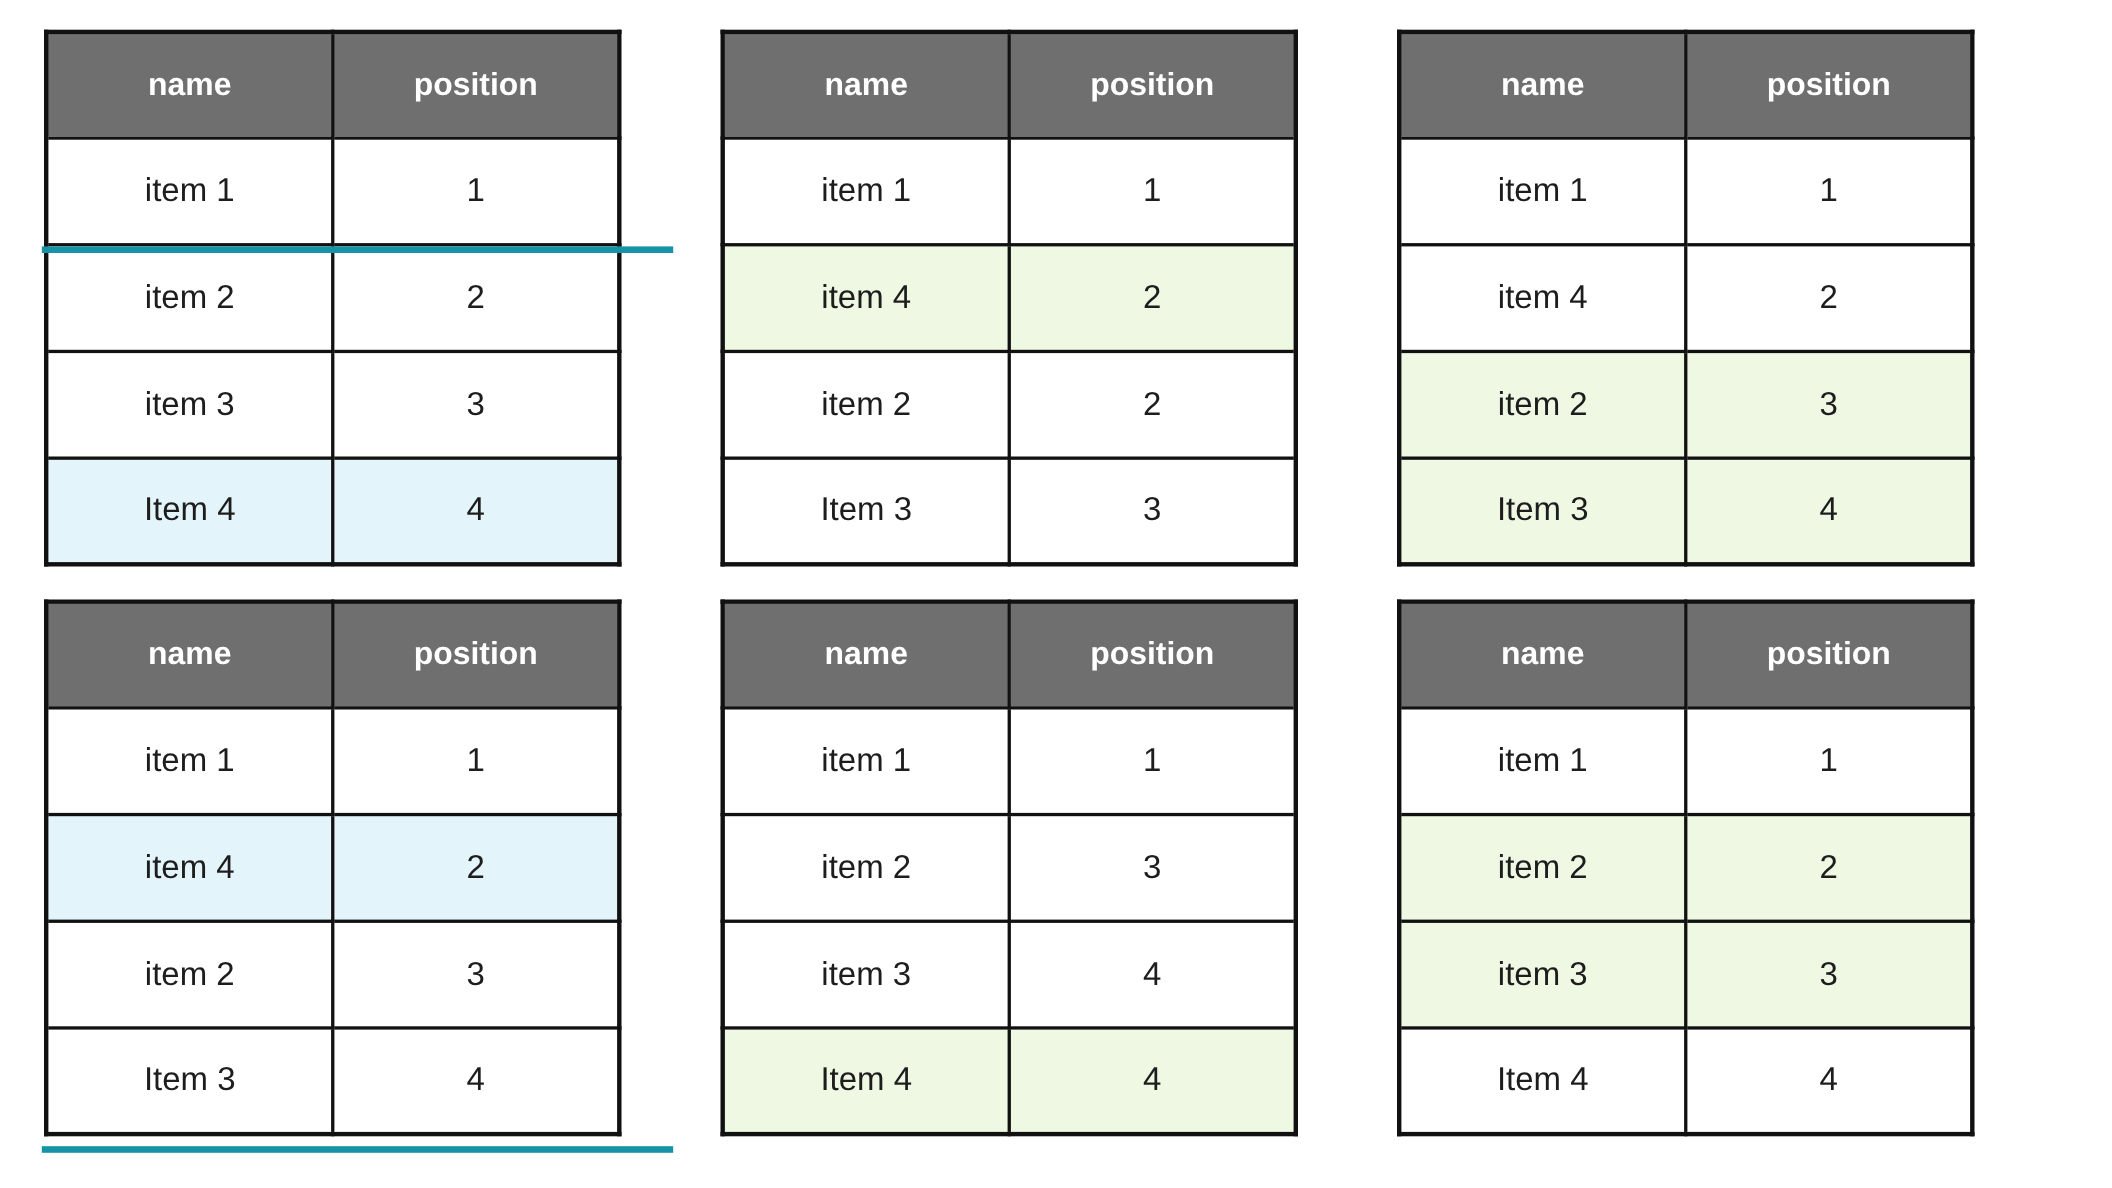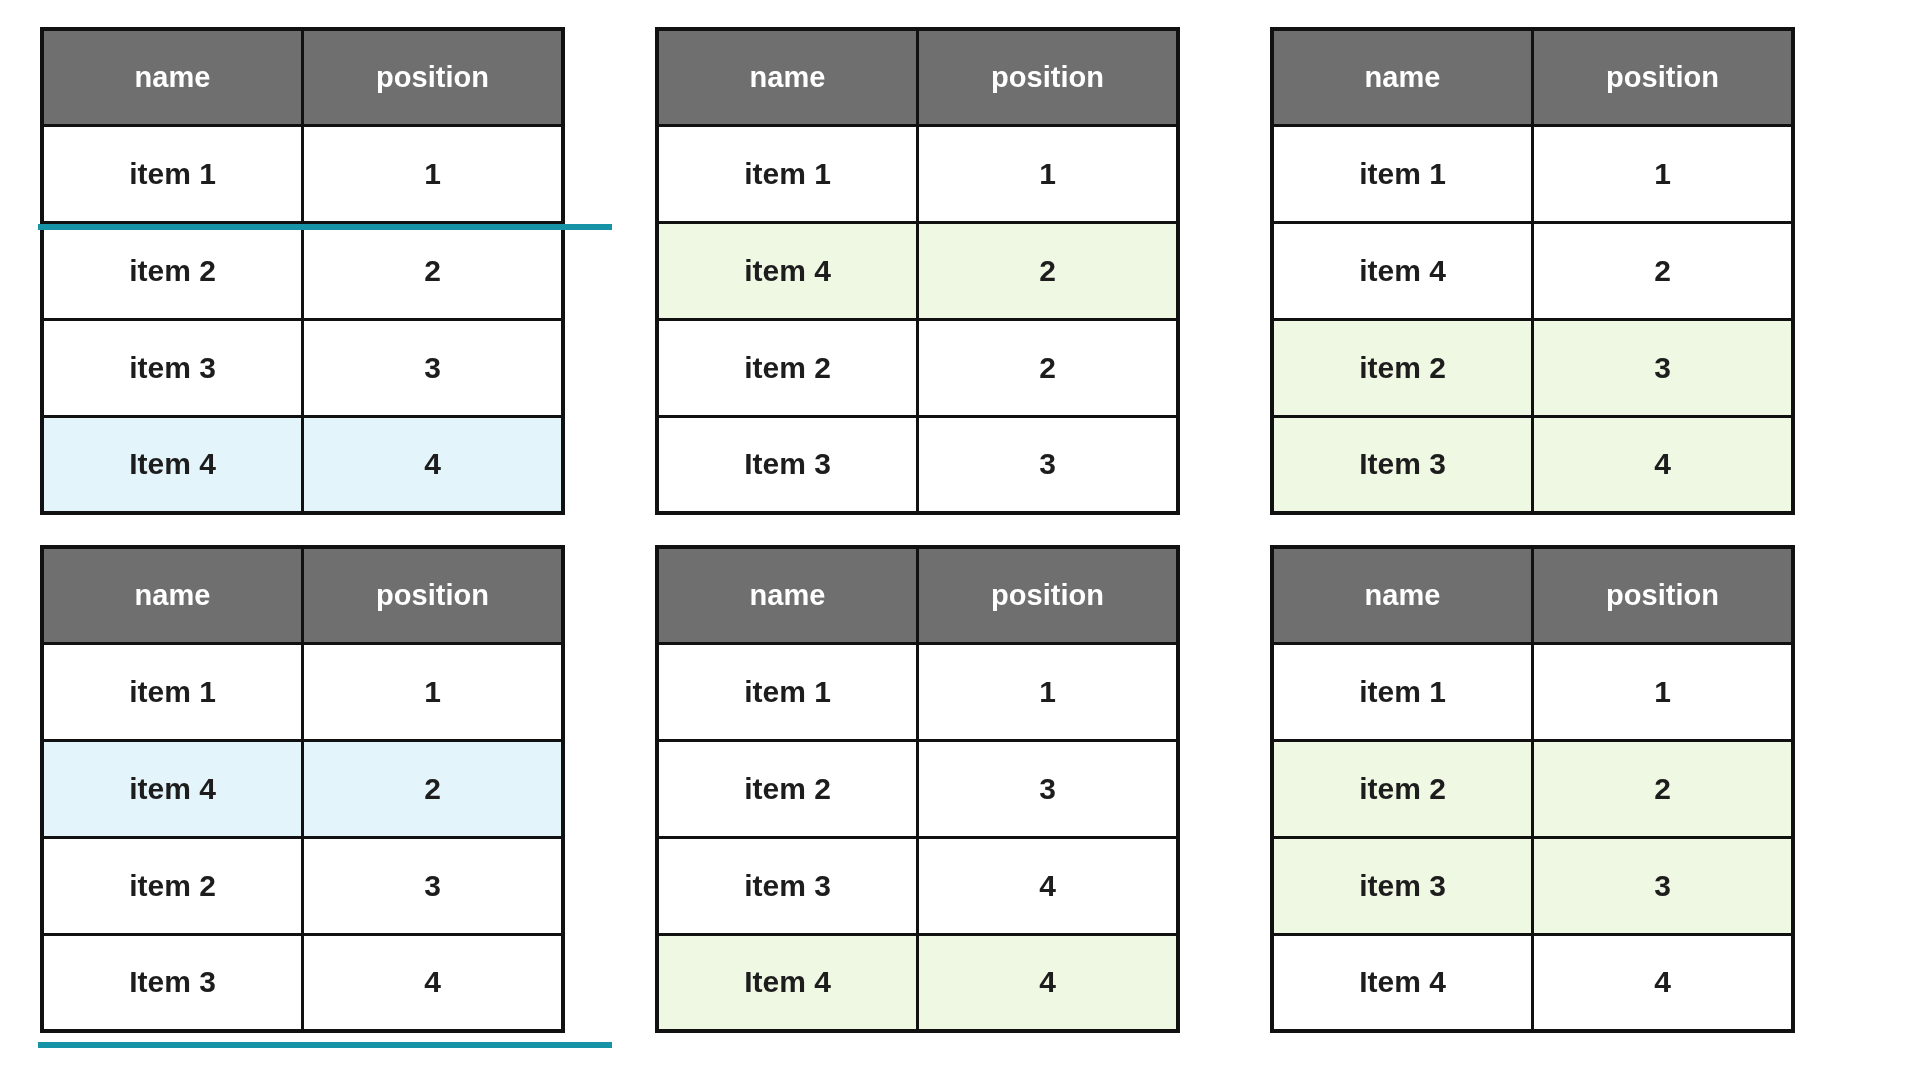--- a/index.html
+++ b/index.html
@@ -34,21 +34,21 @@
     background: #6f6f6f;
     color: #ffffff;
     font-size: 29px;
     font-weight: 700;
   }
   td {
     height: 97px;
     background: #ffffff;
     color: #1d1d1d;
     font-size: 30px;
-    font-weight: 700;
+    font-weight: 400;
   }
   .drop-line {
     display: none;
     position: absolute;
     left: -2px;
     right: -2px;
     height: 6px;
     z-index: 2;
   }
 </style>

